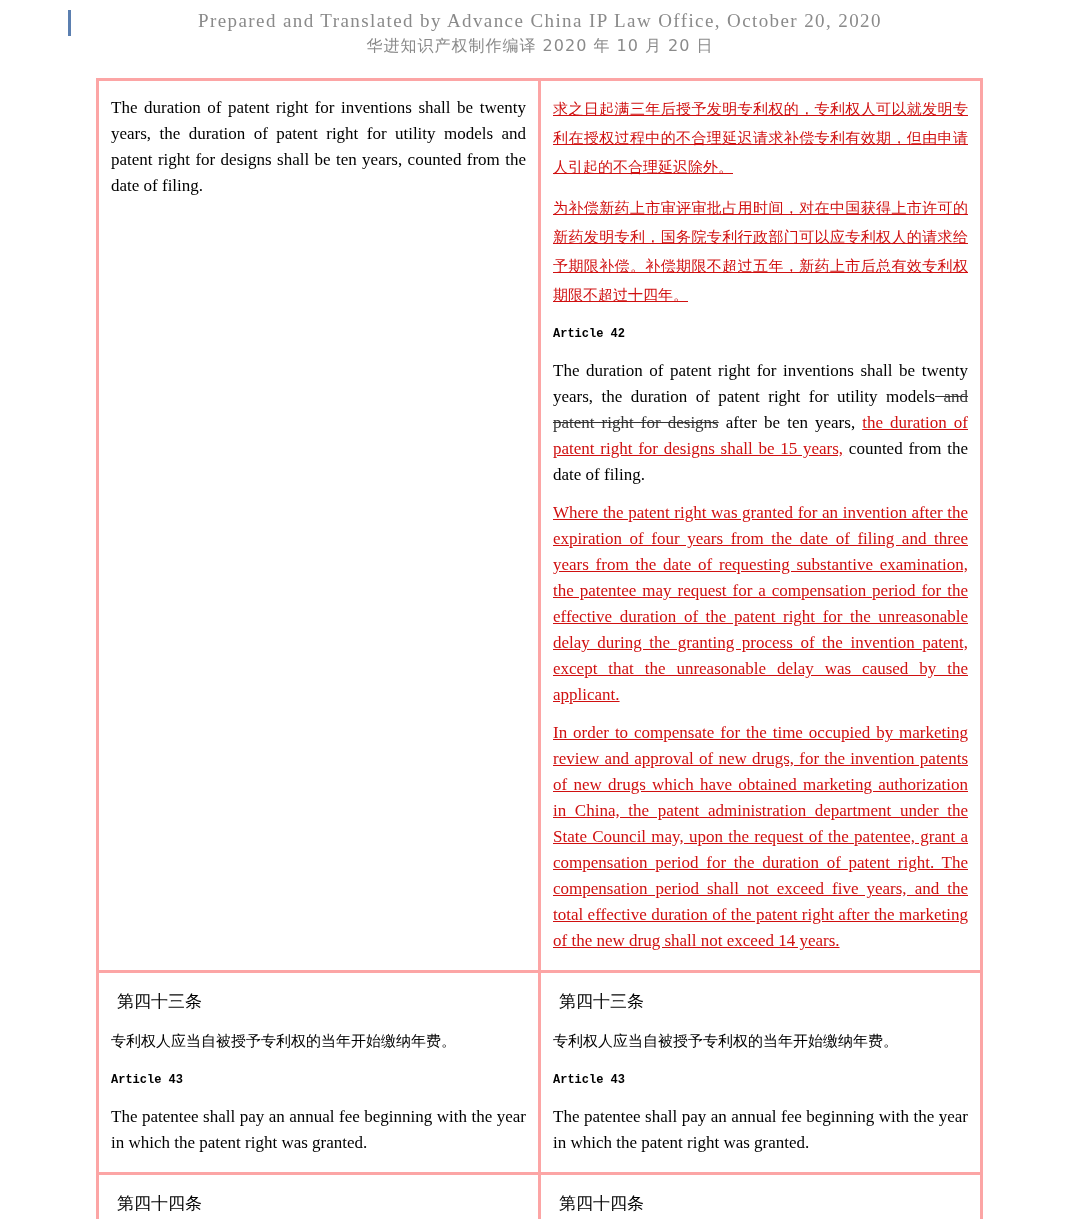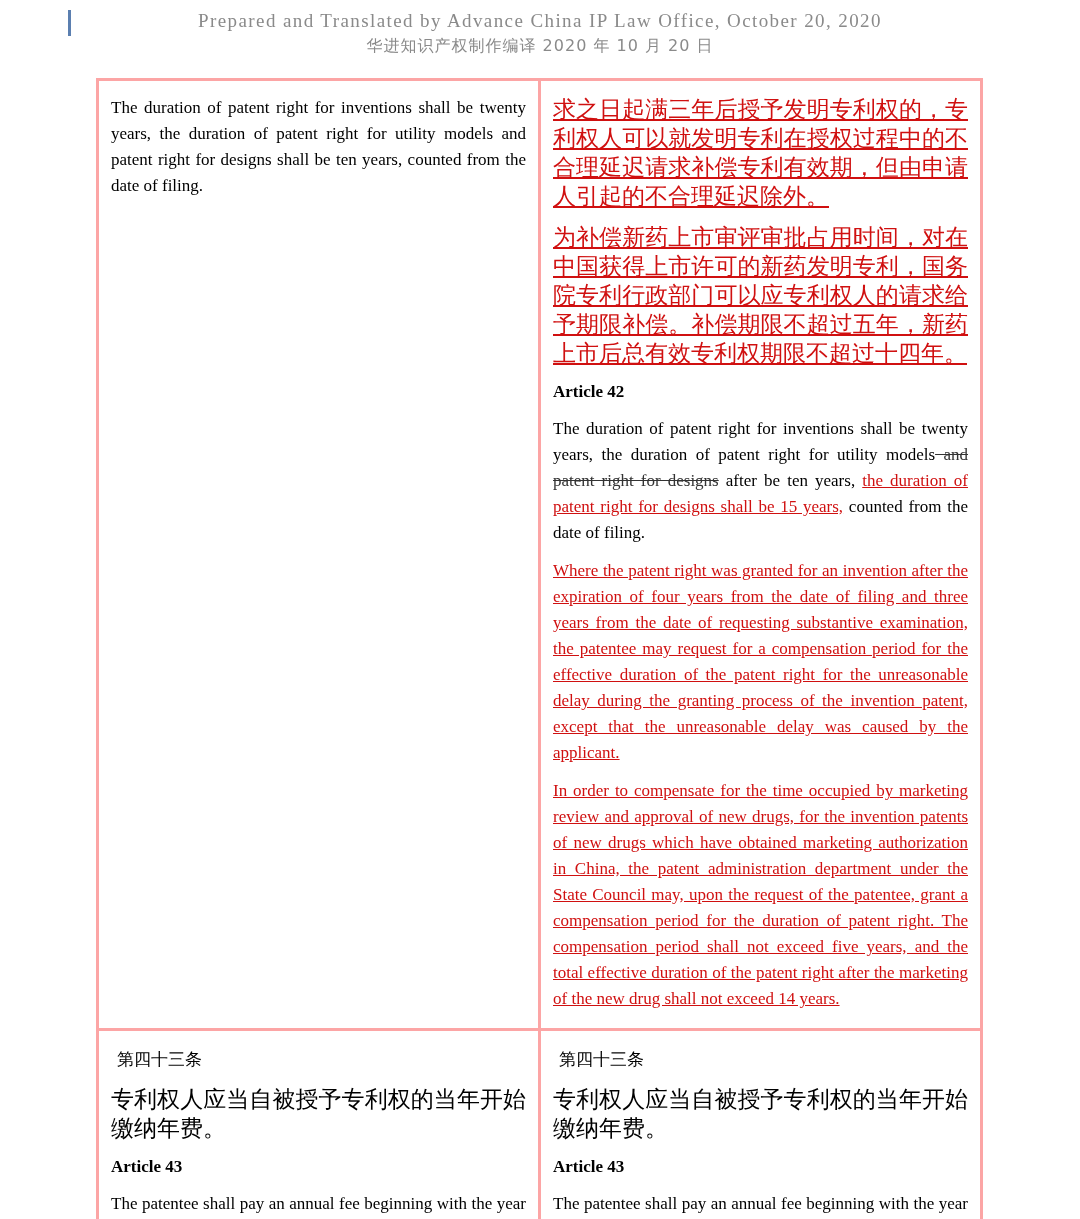--- a/index.html
+++ b/index.html
@@ -76,27 +76,27 @@
   p:last-child { margin-bottom: 0; }
 
   .en {
     font-family: "Liberation Serif", serif;
     font-size: 17px;
     line-height: 26px;
     text-align: justify;
   }
   .cn {
     font-family: "DejaVu Sans", sans-serif;
-    font-size: 23px;
+    font-size: 15px;
     line-height: 29px;
     text-align: justify;
   }
   .art-head {
-    font-family: Liberation Serif, serif;
-    font-size: 17px;
+    font-family: Liberation Mono, monospace;
+    font-size: 12px;
     font-weight: bold;
     line-height: 24px;
     margin: 0 0 12px 0;
   }
   .cn-head {
     font-family: "DejaVu Sans", sans-serif;
     font-size: 17px;
     font-weight: normal;
     line-height: 28px;
     margin: 0 0 12px 6px;

